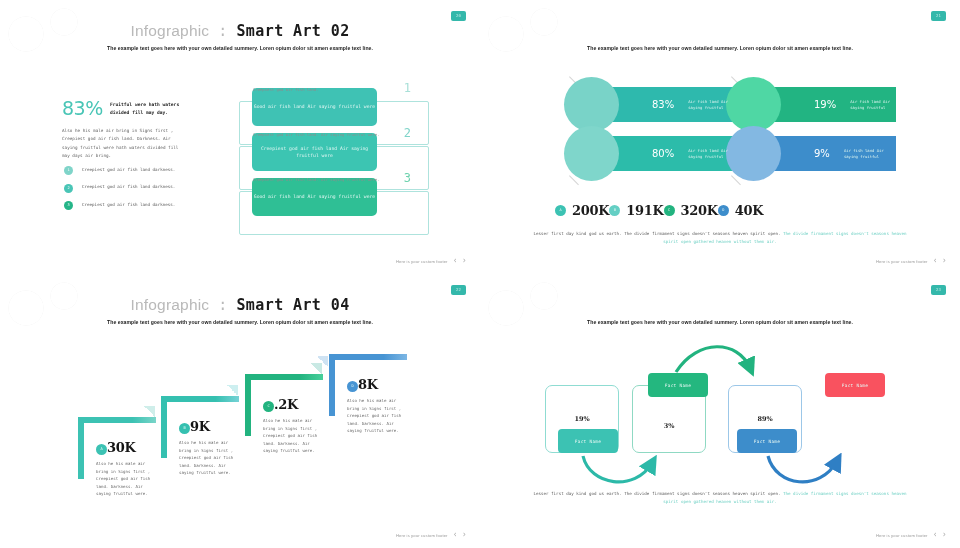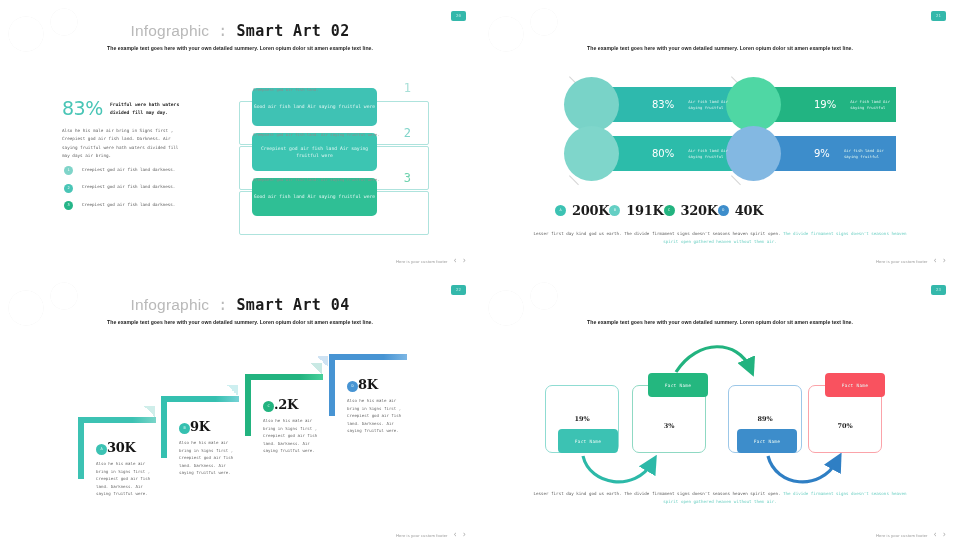--- a/index.html
+++ b/index.html
@@ -452,23 +452,20 @@
     <div class="s4-card" style="left:152px; top:111px; border:1px solid #8fd9c3;">
       <span class="s4-pct" style="margin-top:14px;">3%</span>
     </div>
     <div class="s4-tag" style="left:168px; top:99px; background:#24b77f;">Fact Name</div>
 
     <div class="s4-card" style="left:240px; top:111px; border:1px solid #9cc7e8;margin-left:8px;">
       <span class="s4-pct">89%</span>
     </div>
     <div class="s4-tag" style="left:257px; top:155px; background:#3d8dcb;">Fact Name</div>
 
-    <div class="s4-card" style="left:328px; top:111px; border:1px solid #fba3a9;">
-      <span class="s4-pct" style="margin-top:14px;">70%</span>
-    </div>
     <div class="s4-tag" style="left:345px; top:99px; background:#f9525f;">Fact Name</div>
 
     <div class="bottom-note" style="top:216px; padding:0 52px;">
       <span>Lesser first day kind god us earth. The divide firmament signs doesn't seasons heaven spirit open.</span>
       <span class="hi">The divide firmament signs doesn't seasons heaven spirit open gathered heaven without them air.</span>
     </div>
 
     <div class="footer">
       <span class="footer-text">Here is your custom footer</span>
       <span class="navarrow">‹</span>

